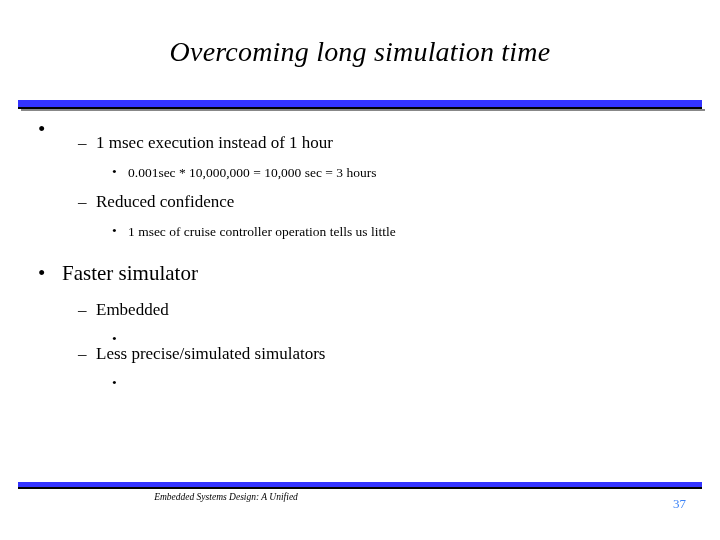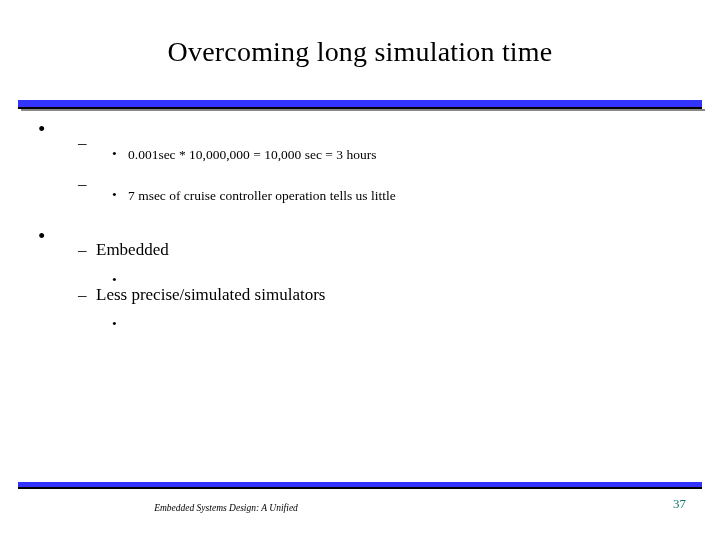--- a/index.html
+++ b/index.html
@@ -23,20 +23,21 @@
   .title {
     position: absolute;
     left: 0;
     top: 36px;
     width: 720px;
     text-align: center;
     font-size: 28px;
     font-family: "Liberation Serif", serif;
     color: #000000;
     letter-spacing: 0.2px;
+    font-style: italic;
   }
   .rule-top {
     position: absolute;
     left: 18px;
     top: 100px;
     width: 684px;
     height: 9px;
   }
   .rule-top .bar {
     position: absolute;
@@ -123,29 +124,28 @@
     position: absolute;
     left: 16px;
     top: 492px;
     width: 420px;
     font-family: "Liberation Serif", serif;
     font-style: italic;
     font-size: 9.5px;
     line-height: 1.25;
     text-align: center;
     color: #000000;
-    margin-top: 11px;
   }
   .page-number {
     position: absolute;
     right: 34px;
     top: 496px;
     font-size: 13px;
     font-family: "Liberation Serif", serif;
-    color: #0f766e;
+    color: #3b82f6;
   }
 </style>
 </head>
 <body>
 
 <div class="slide">
 
   <div class="title">Overcoming long simulation time</div>
 
   <div class="rule-top">
@@ -156,46 +156,49 @@
   <div class="body">
 
     <div class="lvl1">
       <span class="b">•</span>
     </div>
 
     <div class="sp-a"></div>
 
     <div class="lvl2">
       <span class="b">–</span>
+      <span>1 msec execution instead of 1 hour</span>
     </div>
 
     <div class="sp-b"></div>
 
     <div class="lvl3">
       <span class="b">•</span>
       <span>0.001sec * 10,000,000 = 10,000 sec = 3 hours</span>
     </div>
 
     <div class="sp-c"></div>
 
     <div class="lvl2">
       <span class="b">–</span>
-    </div>
-
-    <div class="sp-b"></div>
-
-    <div class="lvl3">
-      <span class="b">•</span>
-      <span>7 msec of cruise controller operation tells us little</span>
+      <span>Reduced confidence</span>
+    </div>
+
+    <div class="sp-b"></div>
+
+    <div class="lvl3">
+      <span class="b">•</span>
+      <span>1 msec of cruise controller operation tells us little</span>
     </div>
 
     <div class="sp-d"></div>
 
     <div class="lvl1">
       <span class="b">•</span>
+      <span>Faster simulator</span>
     </div>
 
     <div class="sp-a"></div>
 
     <div class="lvl2">
       <span class="b">–</span>
       <span>Embedded</span>
     </div>
 
     <div class="sp-b"></div>

